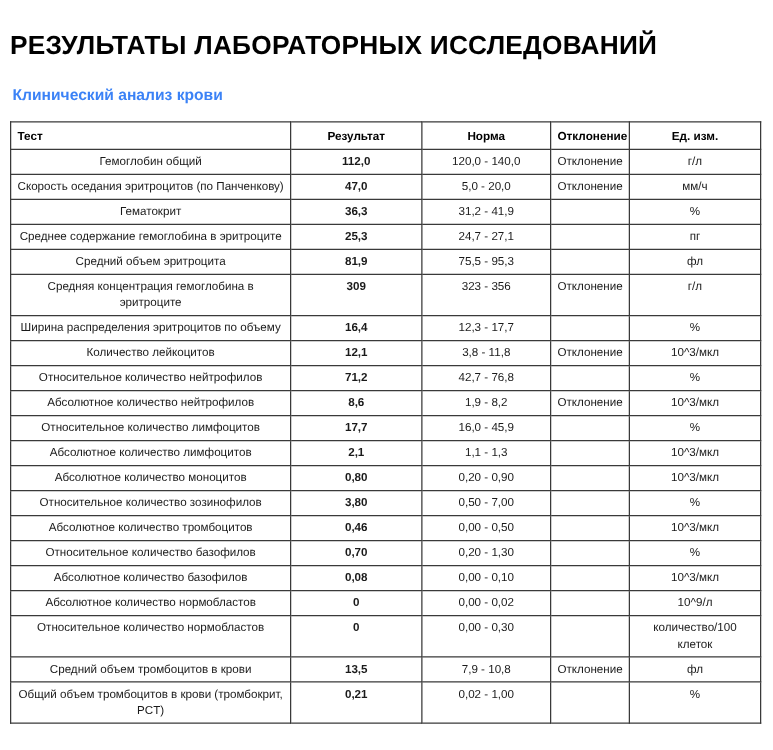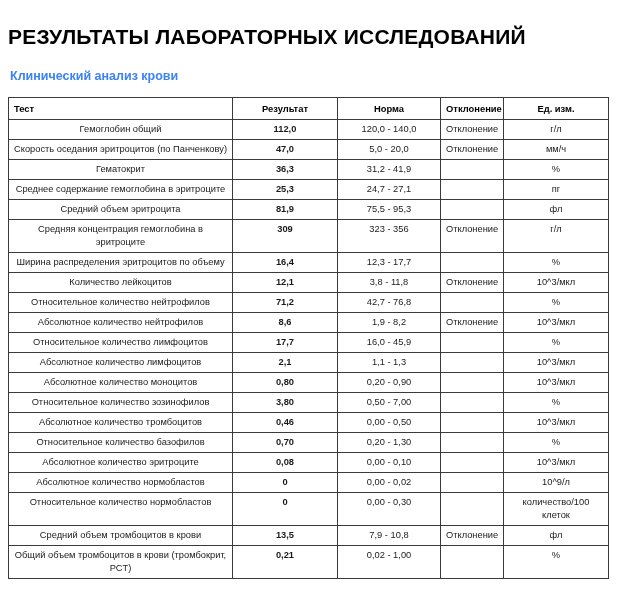--- a/index.html
+++ b/index.html
@@ -212,21 +212,21 @@
           <td class="cell-unit">10^3/мкл</td>
         </tr>
         <tr>
           <td class="cell-test">Относительное количество базофилов</td>
           <td class="cell-res">0,70</td>
           <td class="cell-norm">0,20 - 1,30</td>
           <td class="cell-dev"></td>
           <td class="cell-unit">%</td>
         </tr>
         <tr>
-          <td class="cell-test">Абсолютное количество эритроците</td>
+          <td class="cell-test">Абсолютное количество базофилов</td>
           <td class="cell-res">0,08</td>
           <td class="cell-norm">0,00 - 0,10</td>
           <td class="cell-dev"></td>
           <td class="cell-unit">10^3/мкл</td>
         </tr>
         <tr>
           <td class="cell-test">Абсолютное количество нормобластов</td>
           <td class="cell-res">0</td>
           <td class="cell-norm">0,00 - 0,02</td>
           <td class="cell-dev"></td>

